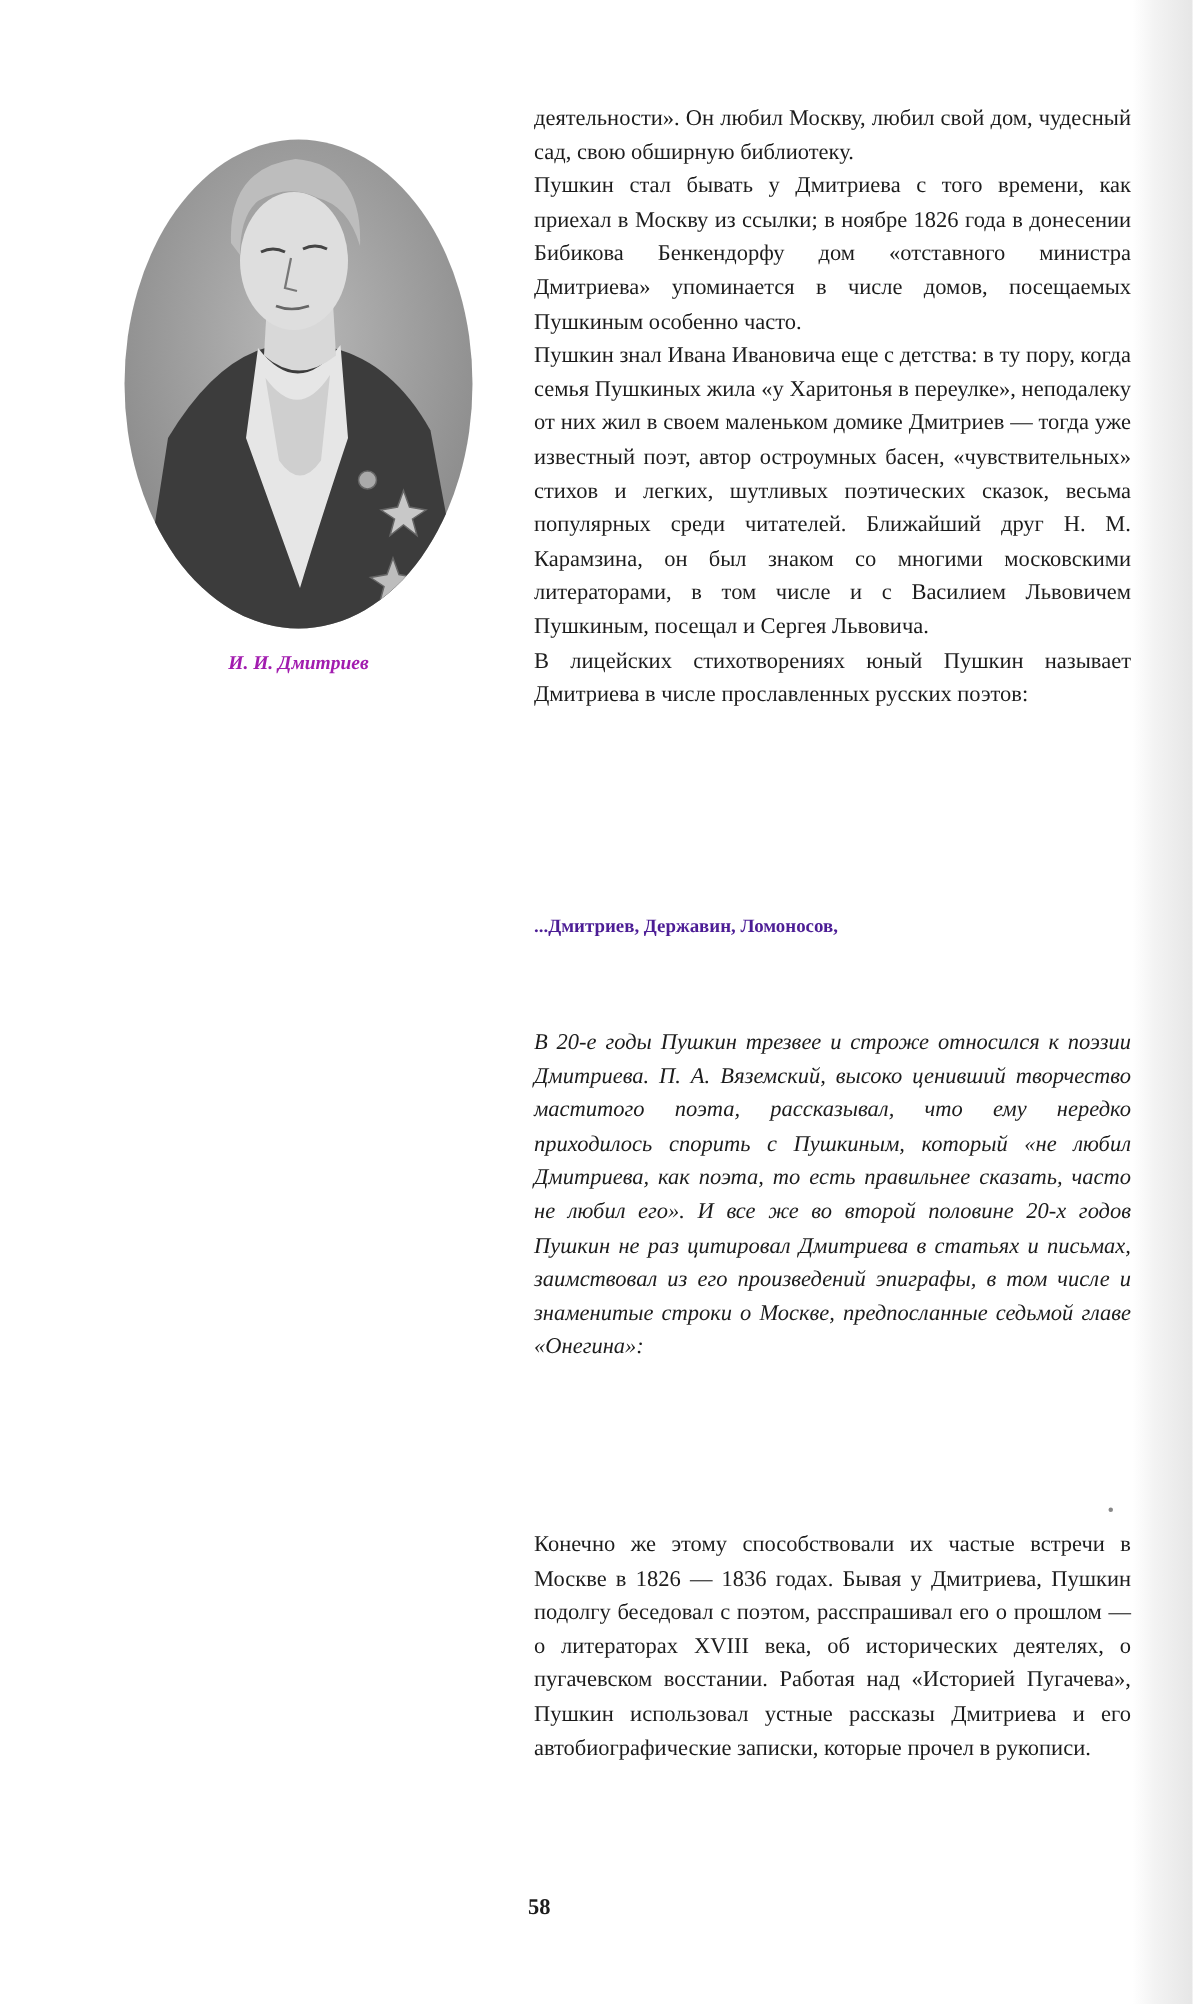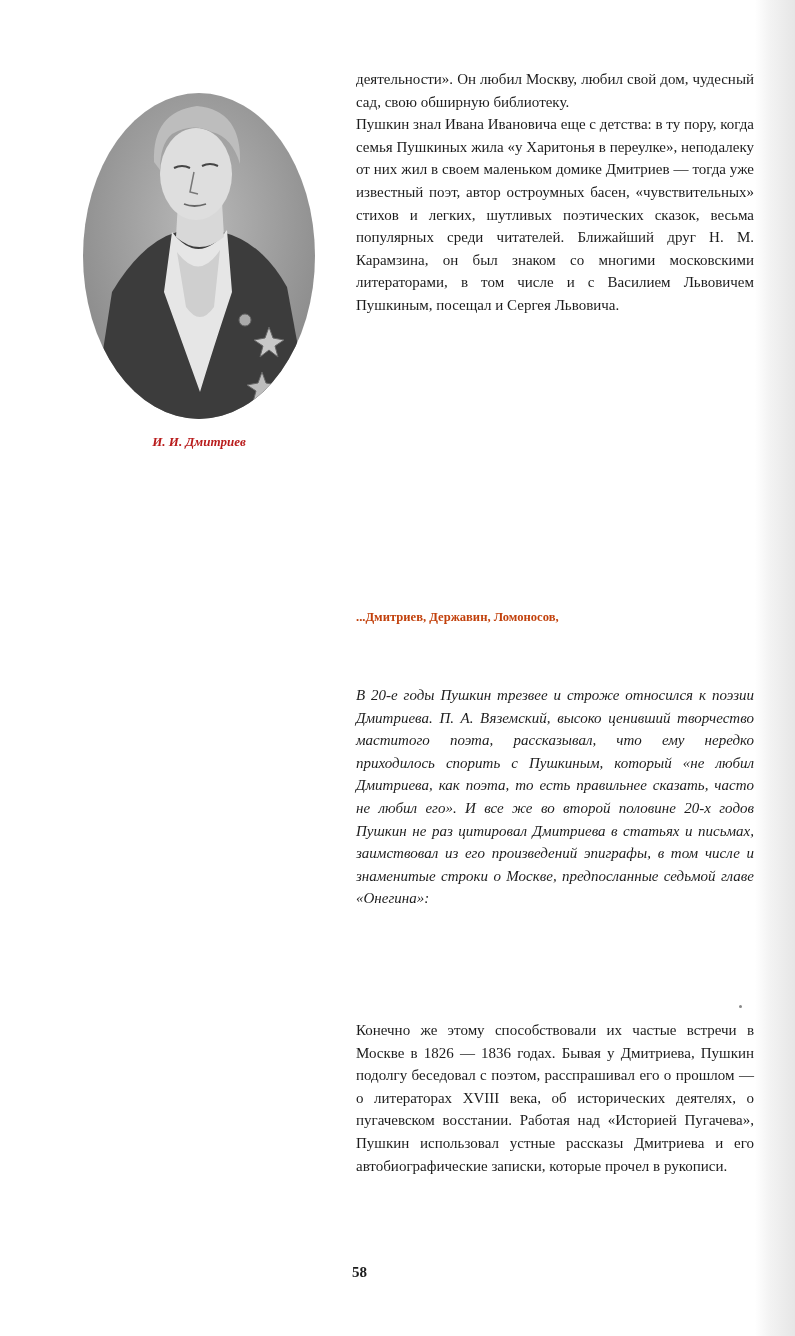--- a/index.html
+++ b/index.html
@@ -8,31 +8,31 @@
     background: linear-gradient(to right, #ffffff 0px, #ffffff 755px, #f3f3f3 770px, #e6e6e6 795px);
     font-family: "Liberation Serif", "DejaVu Serif", serif;
     color:#1c1c1c;
   }
   .portrait {
     position:absolute; left:82px; top:92px; width:234px; height:328px;
   }
   .portrait svg { width:100%; height:100%; display:block; }
   .caption {
     position:absolute; left:82px; top:434px; width:234px; text-align:center;
-    font-style:italic; font-weight:bold; font-size:13px; color:#b91c1c;
+    font-style:italic; font-weight:bold; font-size:13px; color:#a21caf;
   }
   .col {
     position:absolute; left:356px; width:398px;
     font-size:15px; line-height:22.6px; text-align:justify;
   }
   .col p { margin:0; }
   .col p.last { text-align-last:left; }
   .verse {
     position:absolute; left:356px; width:398px;
-    font-size:12.6px; line-height:15.5px; font-weight:bold; color:#c2410c;
+    font-size:12.6px; line-height:15.5px; font-weight:bold; color:#4c1d95;
     font-family: "Liberation Serif", serif;
   }
   .verse div { white-space:nowrap; }
   .pagenum {
     position:absolute; left:352px; top:1264px; font-weight:bold; font-size:15px;
   }
   .speck { position:absolute; left:739px; top:1005px; width:3px; height:3px; background:#888; border-radius:50%; }
 </style>
 </head>
 <body>
@@ -70,21 +70,23 @@
       <circle cx="163" cy="228" r="6" fill="#aaa" stroke="#666"></circle>
       <polygon points="187,235 191,246 202,248 193,254 196,265 187,258 178,265 181,254 172,248 183,246" fill="#c8c8c8" stroke="#666"></polygon>
       <polygon points="180,280 184,291 195,293 186,299 189,310 180,303 171,310 174,299 165,293 176,291" fill="#bdbdbd" stroke="#666"></polygon>
     </g>
   </svg>
 </div>
 <div class="caption">И. И. Дмитриев</div>
 
 <div class="col" style="top:68px;">
   <p>деятельности». Он любил Москву, любил свой дом, чудесный сад, свою обширную библиотеку.</p>
+  <p>Пушкин стал бывать у Дмитриева с того времени, как приехал в Москву из ссылки; в ноябре 1826 года в донесении Бибикова Бенкендорфу дом «отставного министра Дмитриева» упоминается в числе домов, посещаемых Пушкиным особенно часто.</p>
   <p>Пушкин знал Ивана Ивановича еще с детства: в ту пору, когда семья Пушкиных жила «у Харитонья в переулке», неподалеку от них жил в своем маленьком домике Дмитриев — тогда уже известный поэт, автор остроумных басен, «чувствительных» стихов и легких, шутливых поэтических сказок, весьма популярных среди читателей. Ближайший друг Н. М. Карамзина, он был знаком со многими московскими литераторами, в том числе и с Василием Львовичем Пушкиным, посещал и Сергея Львовича.</p>
+  <p class="last">В лицейских стихотворениях юный Пушкин называет Дмитриева в числе прославленных русских поэтов:</p>
 </div>
 
 <div class="verse" style="top:610px;">
   <div>...Дмитриев, Державин, Ломоносов,</div>
 </div>
 
 <div class="col" style="top:684px;font-style:italic;">
   <p class="last">В 20-е годы Пушкин трезвее и строже относился к поэзии Дмитриева. П. А. Вяземский, высоко ценивший творчество маститого поэта, рассказывал, что ему нередко приходилось спорить с Пушкиным, который «не любил Дмитриева, как поэта, то есть правильнее сказать, часто не любил его». И все же во второй половине 20-х годов Пушкин не раз цитировал Дмитриева в статьях и письмах, заимствовал из его произведений эпиграфы, в том числе и знаменитые строки о Москве, предпосланные седьмой главе «Онегина»:</p>
 </div>
 

